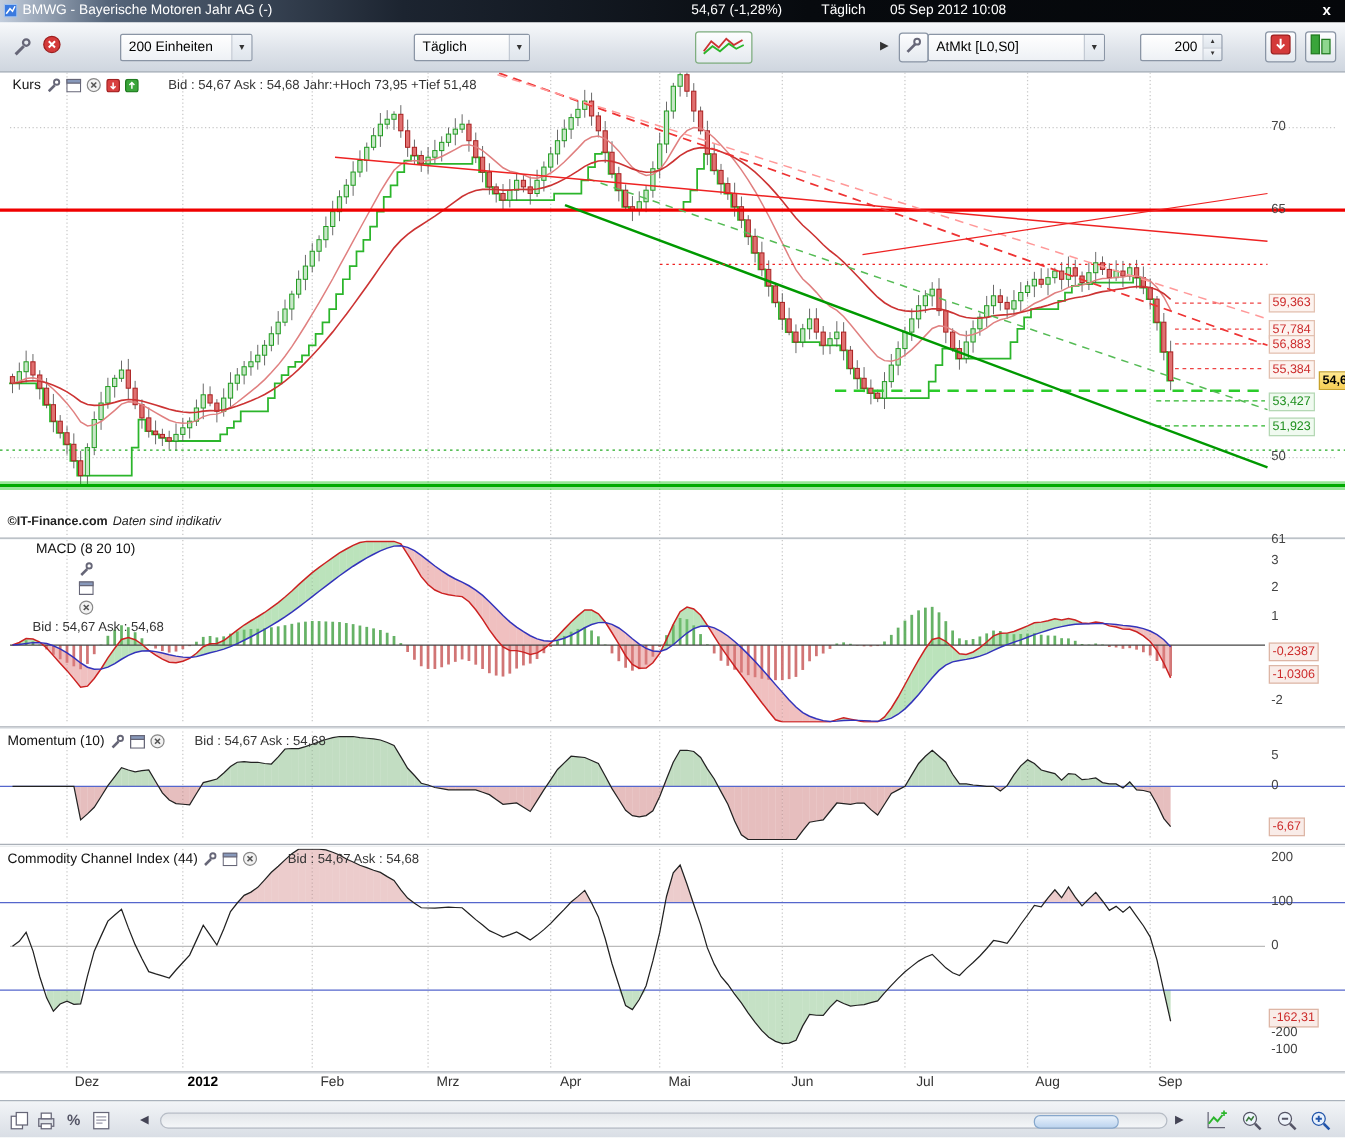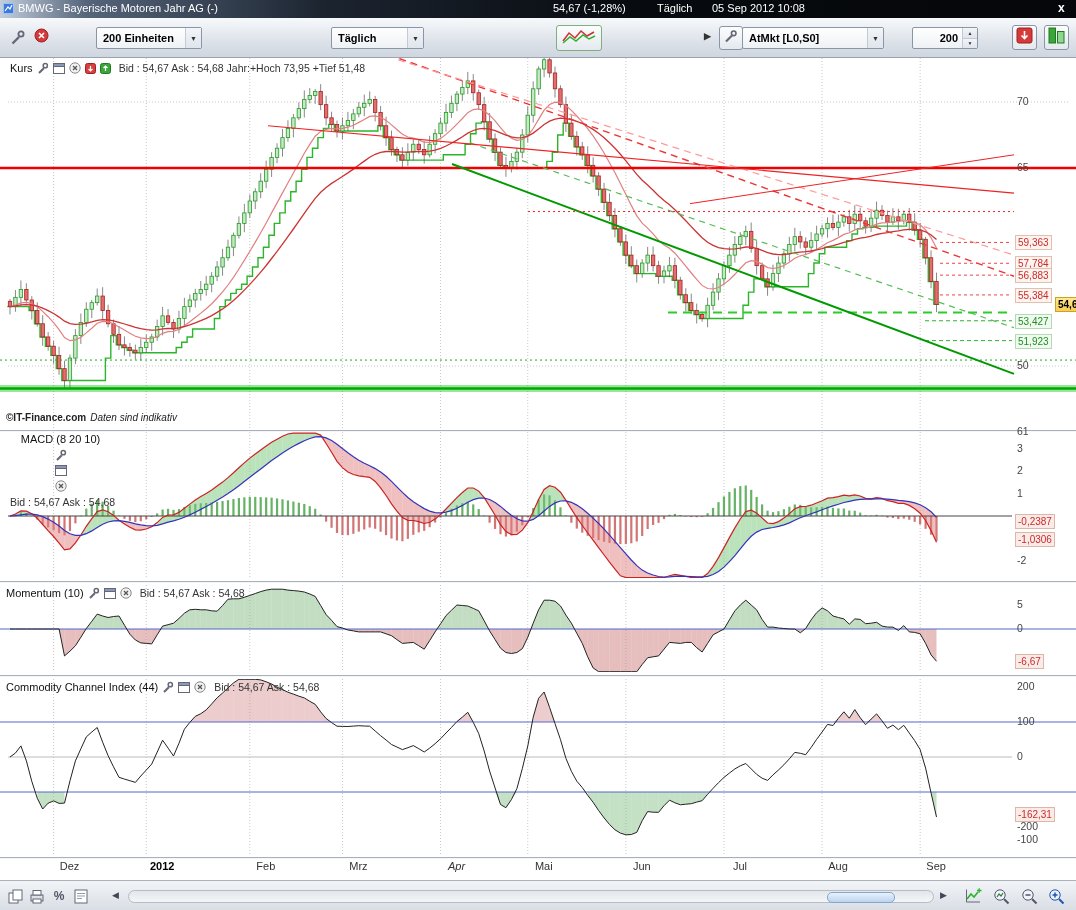--- a/index.html
+++ b/index.html
@@ -13,21 +13,21 @@
   .titlebar span{position:absolute;top:2px;white-space:nowrap;}
   #t-main{left:18px;}
   #t-price{left:553px;}
   #t-period{left:657px;}
   #t-dt{left:712px;}
   #t-close{left:1058px;font-weight:bold;font-size:12px;top:1px;}
   #app-icon{position:absolute;left:3px;top:3px;}
 
   
   .toolbar{position:absolute;top:18px;left:0;height:40px;width:1076px;box-sizing:border-box;
-    background:linear-gradient(#f7f9fb,#dde2e9 60%,#cfd6df);border-bottom:1px solid #9aa4b0;z-index:20;font-weight:bold;}
+    background:linear-gradient(#f7f9fb,#dde2e9 60%,#cfd6df);border-bottom:1px solid #9aa4b0;z-index:20;}
   .dd{position:absolute;top:9px;height:22px;background:linear-gradient(#fff,#eef1f5);
     border:1px solid #8a95a5;border-radius:2px;font-size:11px;display:flex;align-items:center;box-sizing:border-box;}
   .dd .txt{padding:0 6px;flex:1;white-space:nowrap;}
   .dd .arr{width:15px;align-self:stretch;display:flex;align-items:center;justify-content:center;
     border-left:1px solid #c3cad4;font-size:7px;color:#333;background:linear-gradient(#f2f5f9,#dfe5ec);}
   #dd-units{left:96px;width:106px;}
   #dd-period{left:331px;width:93px;}
   #dd-atmkt{left:742px;width:142px;}
   #spinner{left:912px;width:66px;}
   #spinner .txt{text-align:right;padding-right:4px;}
@@ -47,21 +47,21 @@
 
   
   svg.panel{position:absolute;left:0;background:transparent;}
   #svg-price{top:58px;}
   #svg-macd{top:432px;}
   #svg-mom{top:585px;}
   #svg-cci{top:679px;}
 
   
   .phead{position:absolute;display:flex;align-items:center;gap:4px;font-size:11px;color:#111;z-index:8;}
-  .phead .info{color:#333;font-size:10.5px;margin-left:4px;white-space:nowrap;}
+  .phead .info{color:#333;font-size:10.5px;margin-left:20px;white-space:nowrap;}
   .phead .icn{display:flex;align-items:center;}
   #ph-kurs{left:10px;top:62px;}
   #ph-macd{left:6px;top:433px;flex-direction:column;}
   #ph-mom{left:6px;top:587px;}
   #ph-cci{left:6px;top:681px;}
 
   
   #axis-labels{position:absolute;left:0;top:0;width:1076px;height:880px;pointer-events:none;z-index:7;}
   .axlbl{position:absolute;left:1015px;font-size:10px;line-height:13px;padding:0 2px;white-space:nowrap;}
   .axlbl.plain{color:#444;font-size:10.5px;}
@@ -1317,21 +1317,21 @@
       <div class="axlbl plain" style="top: 750px;">0</div>
       <div class="axlbl plain" style="top: 785px; margin-top: 48px;">-100</div>
       <div class="axlbl hl" style="top: 806.808px;">-162,31</div>
       <div class="axlbl plain" style="top: 820px;">-200</div>
     </div>
   <div id="month-labels">
       <div class="mlbl" style="left: 35.6px;">Dez</div>
       <div class="mlbl bold" style="left: 128.25px;">2012</div>
       <div class="mlbl" style="left: 231.8px;">Feb</div>
       <div class="mlbl" style="left: 324.45px;">Mrz</div>
-      <div class="mlbl" style="left: 422.55px; font-style: italic;">Apr</div>
+      <div class="mlbl" style="left: 422.55px;">Apr</div>
       <div class="mlbl" style="left: 509.75px;">Mai</div>
       <div class="mlbl" style="left: 607.85px;">Jun</div>
       <div class="mlbl" style="left: 705.95px;">Jul</div>
       <div class="mlbl" style="left: 804.05px;">Aug</div>
       <div class="mlbl" style="left: 902.15px;">Sep</div>
     </div>
 
   <div class="bottombar">
     <span class="bicon" style="left:6px">
         <svg width="15" height="15">

